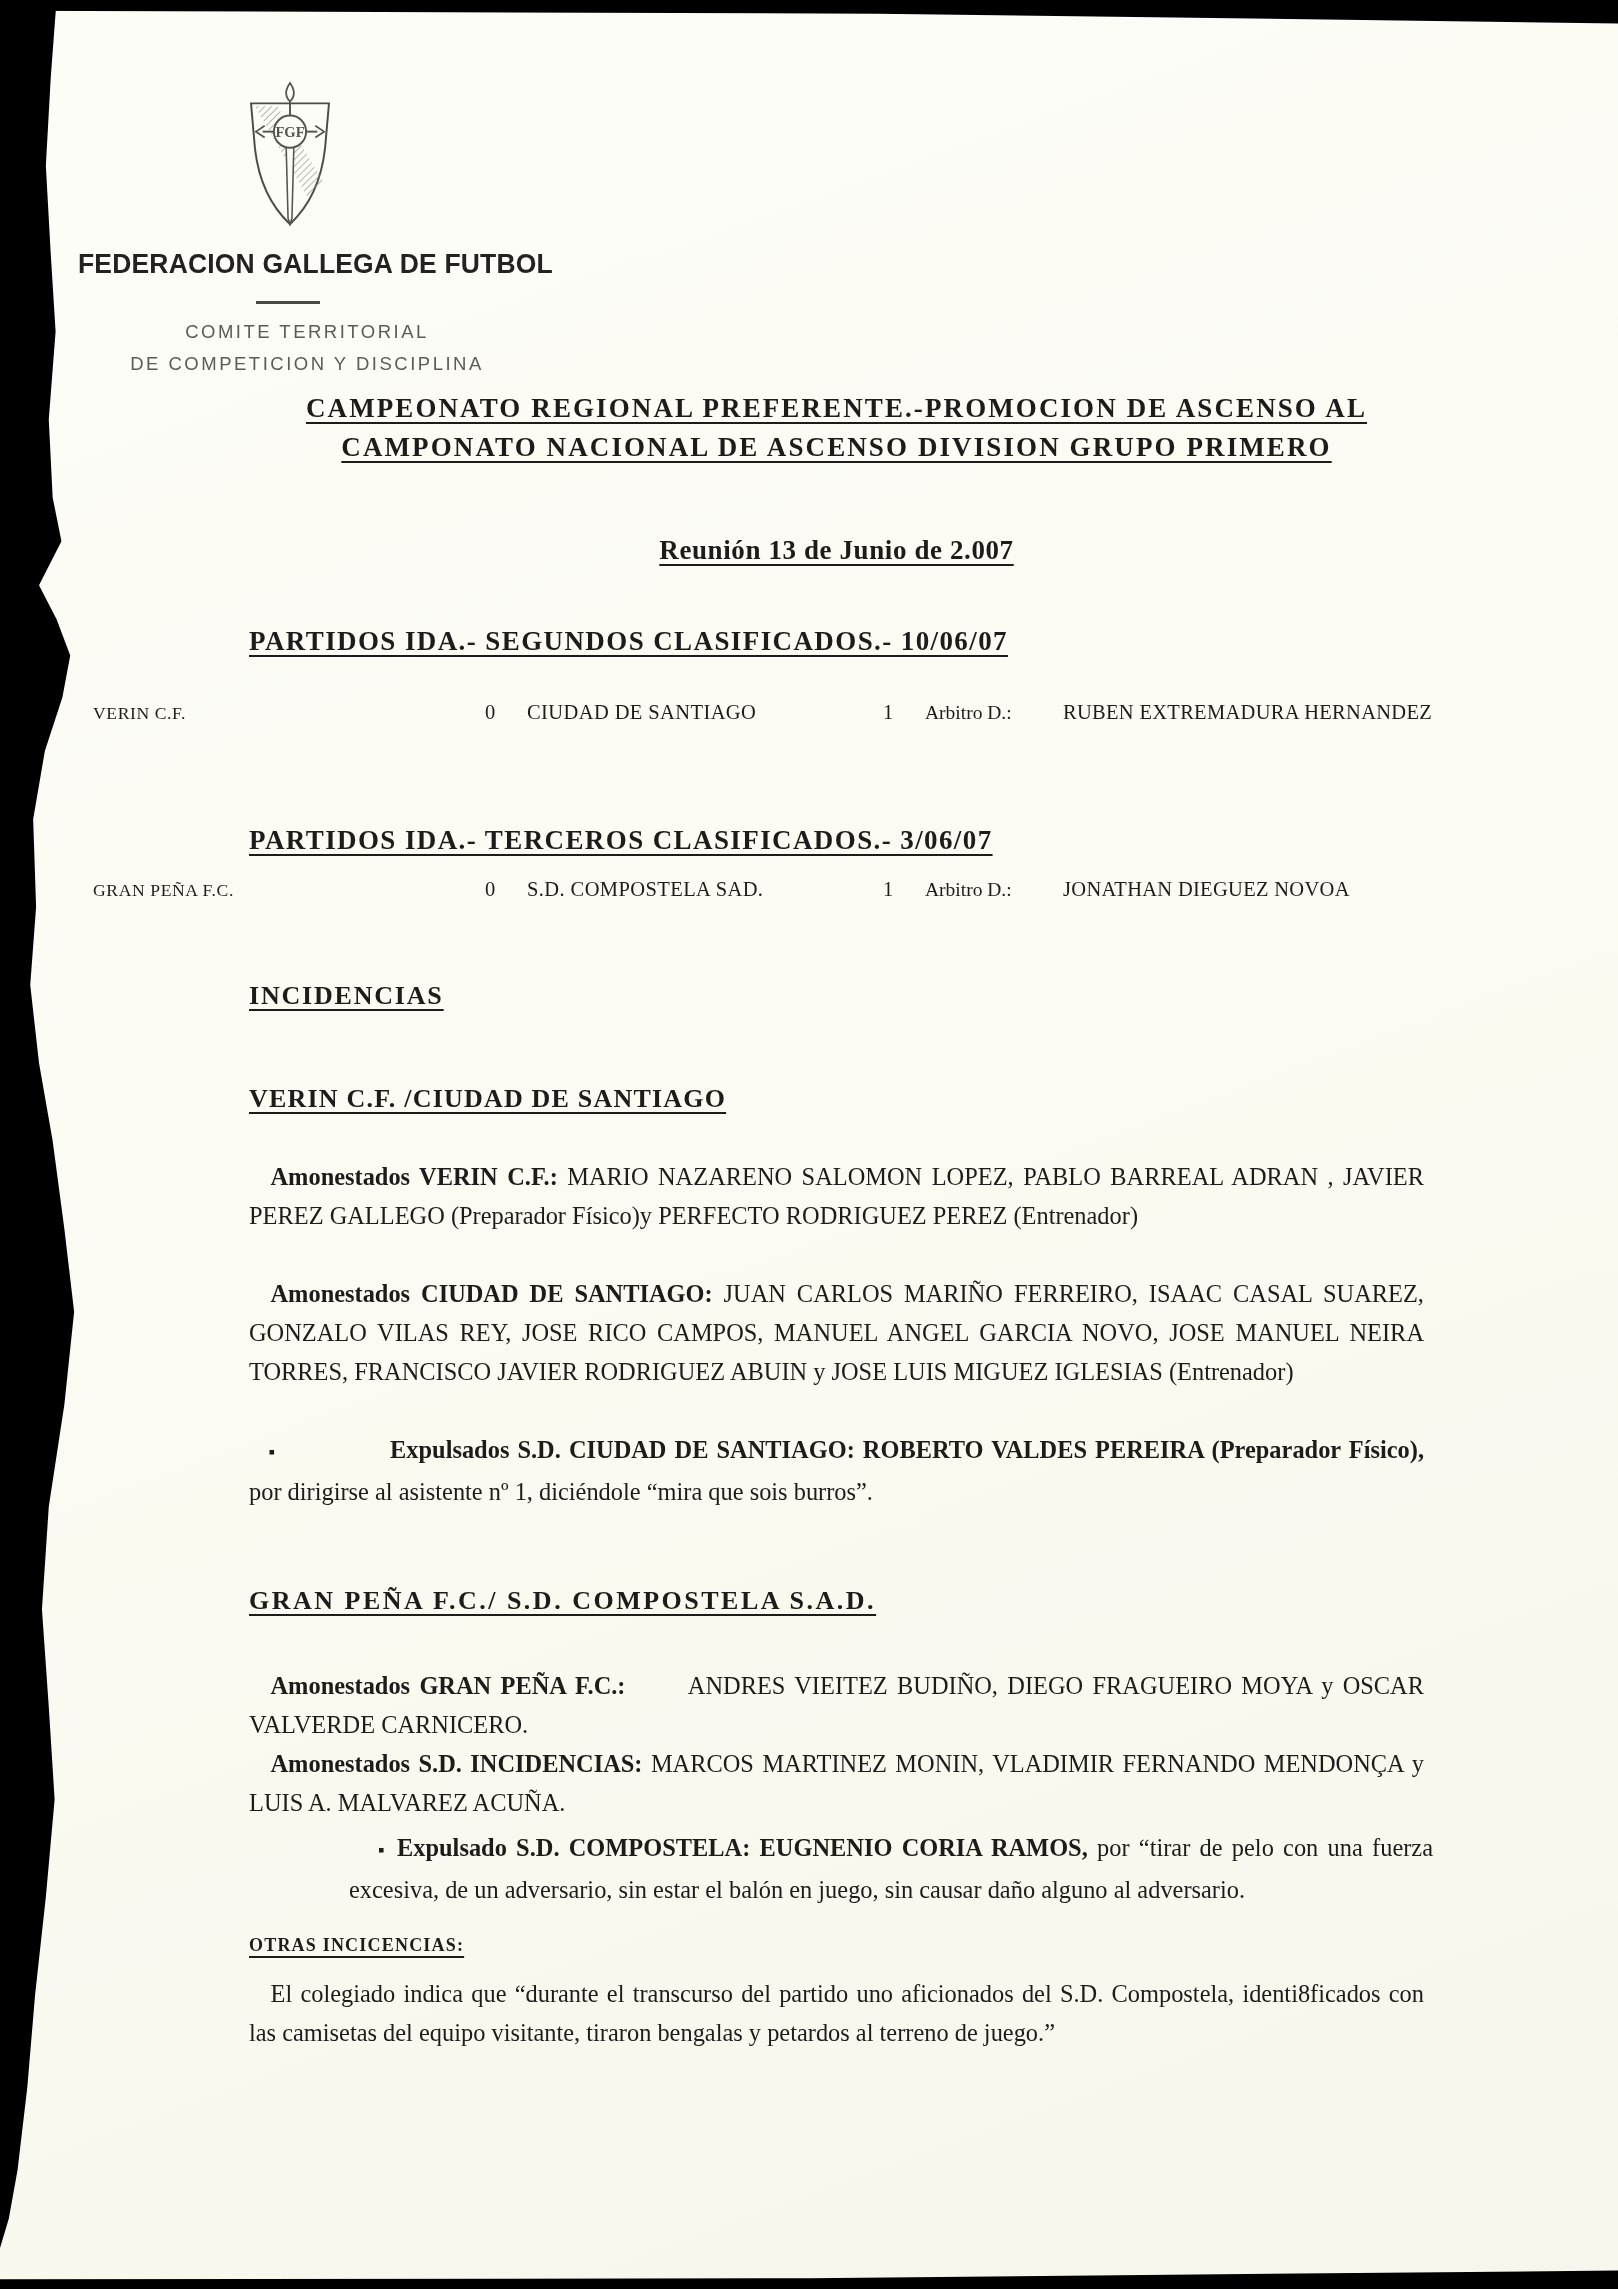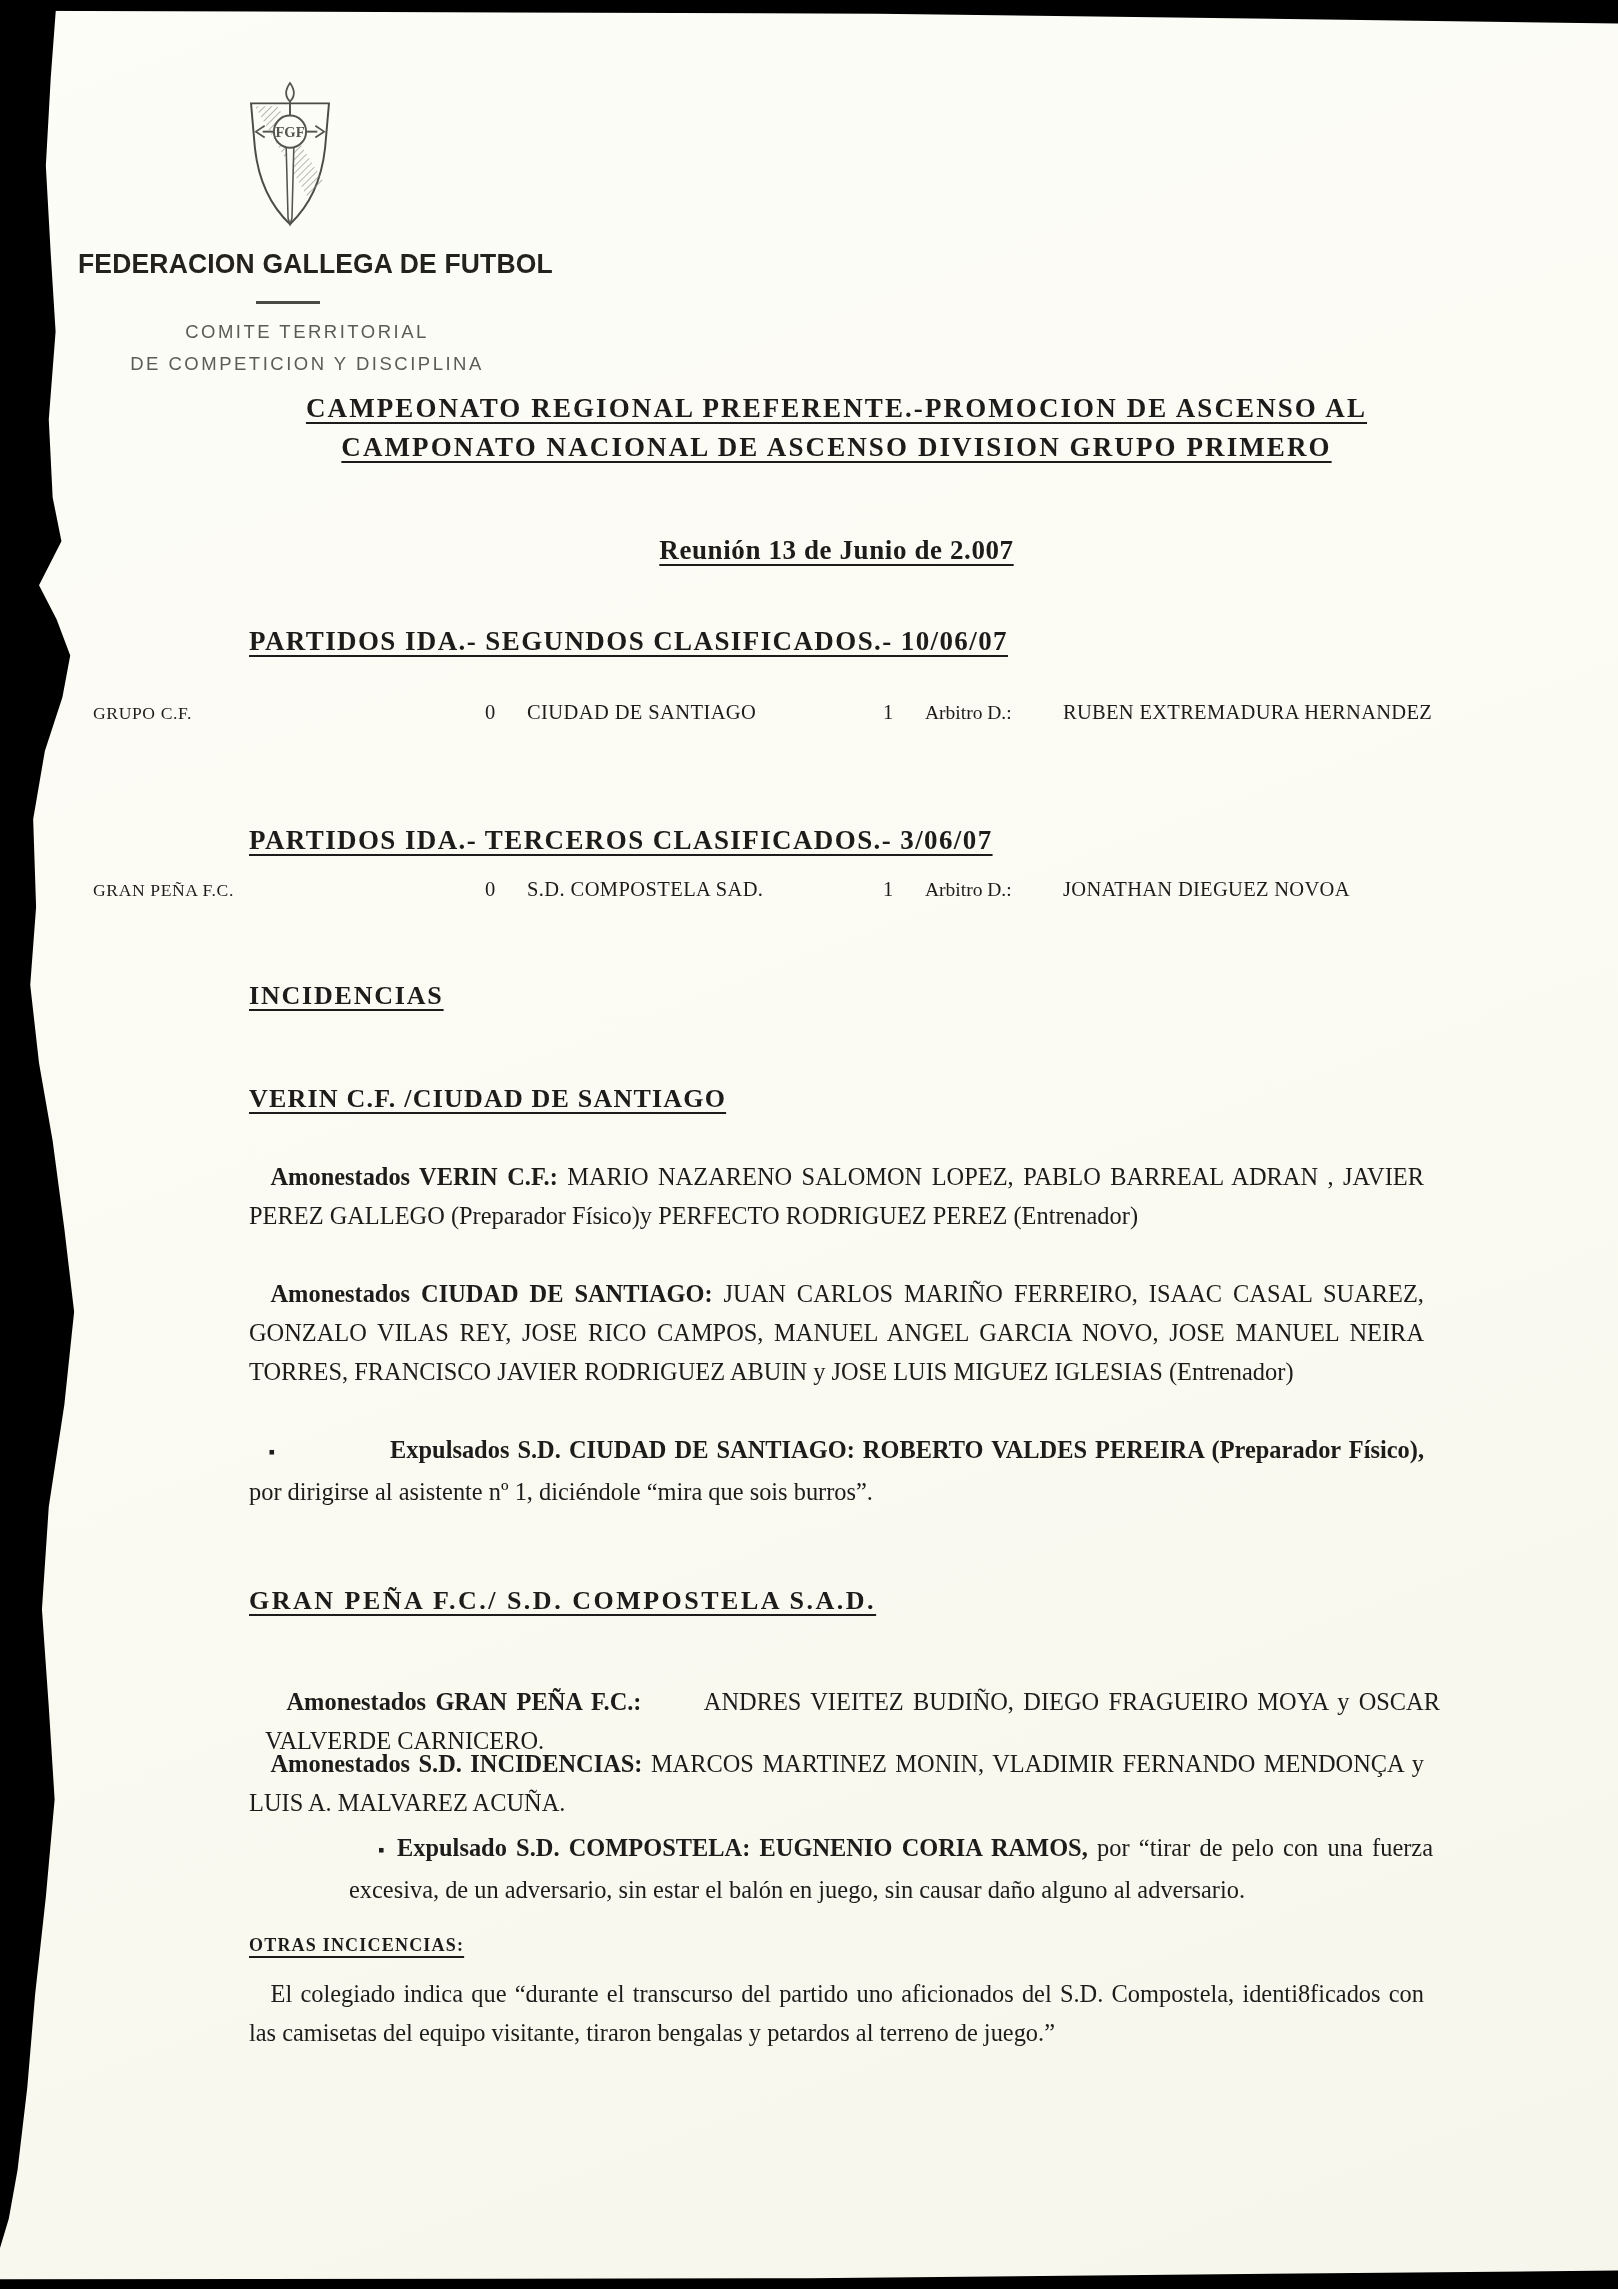--- a/index.html
+++ b/index.html
@@ -103,21 +103,21 @@
     </div>
 
     <div class="abs meeting" style="left:249px; top:535px;">
       <span class="u">Reunión 13 de Junio de 2.007</span>
     </div>
 
     <div class="abs sec-heading" style="left:249px; top:626px;">
       <span class="u">PARTIDOS IDA.- SEGUNDOS CLASIFICADOS.- 10/06/07</span>
     </div>
     <div class="fx-row" style="left:0; top:689px; width:1619px;">
-      <span class="home-team" style="left:93px;">GRUPO C.F.</span>
+      <span class="home-team" style="left:93px;">VERIN C.F.</span>
       <span class="score" style="left:485px;">0</span>
       <span class="away-team" style="left:527px;">CIUDAD DE SANTIAGO</span>
       <span class="score" style="left:883px;">1</span>
       <span class="ref-label" style="left:925px;">Arbitro D.:</span>
       <span class="ref-name" style="left:1063px;">RUBEN EXTREMADURA HERNANDEZ</span>
     </div>
 
     <div class="abs sec-heading" style="left:249px; top:825px;">
       <span class="u">PARTIDOS IDA.- TERCEROS CLASIFICADOS.- 3/06/07</span>
     </div>
@@ -150,21 +150,21 @@
 
     <p class="para" style="top:1430px; margin:0; text-indent:19.5px;">
       <span class="bullet">▪</span><span class="tab-lg"></span><span class="lead">Expulsados S.D. CIUDAD DE SANTIAGO: ROBERTO VALDES PEREIRA (Preparador Físico),</span>
       <span>por dirigirse al asistente nº 1, diciéndole “mira que sois burros”.</span>
     </p>
 
     <div class="abs sub-heading" style="left:249px; top:1586px; letter-spacing:2.5px;">
       <span class="u">GRAN PEÑA F.C./ S.D. COMPOSTELA S.A.D.</span>
     </div>
 
-    <p class="para indent" style="top:1666px; margin:16px;">
+    <p class="para indent" style="top:1666px; margin:0;">
       <span class="lead">Amonestados GRAN PEÑA F.C.:</span>
       <span class="tab-sm"></span>
       <span>ANDRES VIEITEZ BUDIÑO, DIEGO FRAGUEIRO MOYA y OSCAR VALVERDE CARNICERO.</span>
     </p>
 
     <p class="para indent" style="top:1744px; margin:0;">
       <span class="lead">Amonestados S.D. INCIDENCIAS:</span>
       <span>MARCOS MARTINEZ MONIN, VLADIMIR FERNANDO MENDONÇA y LUIS A. MALVAREZ ACUÑA.</span>
     </p>
 

